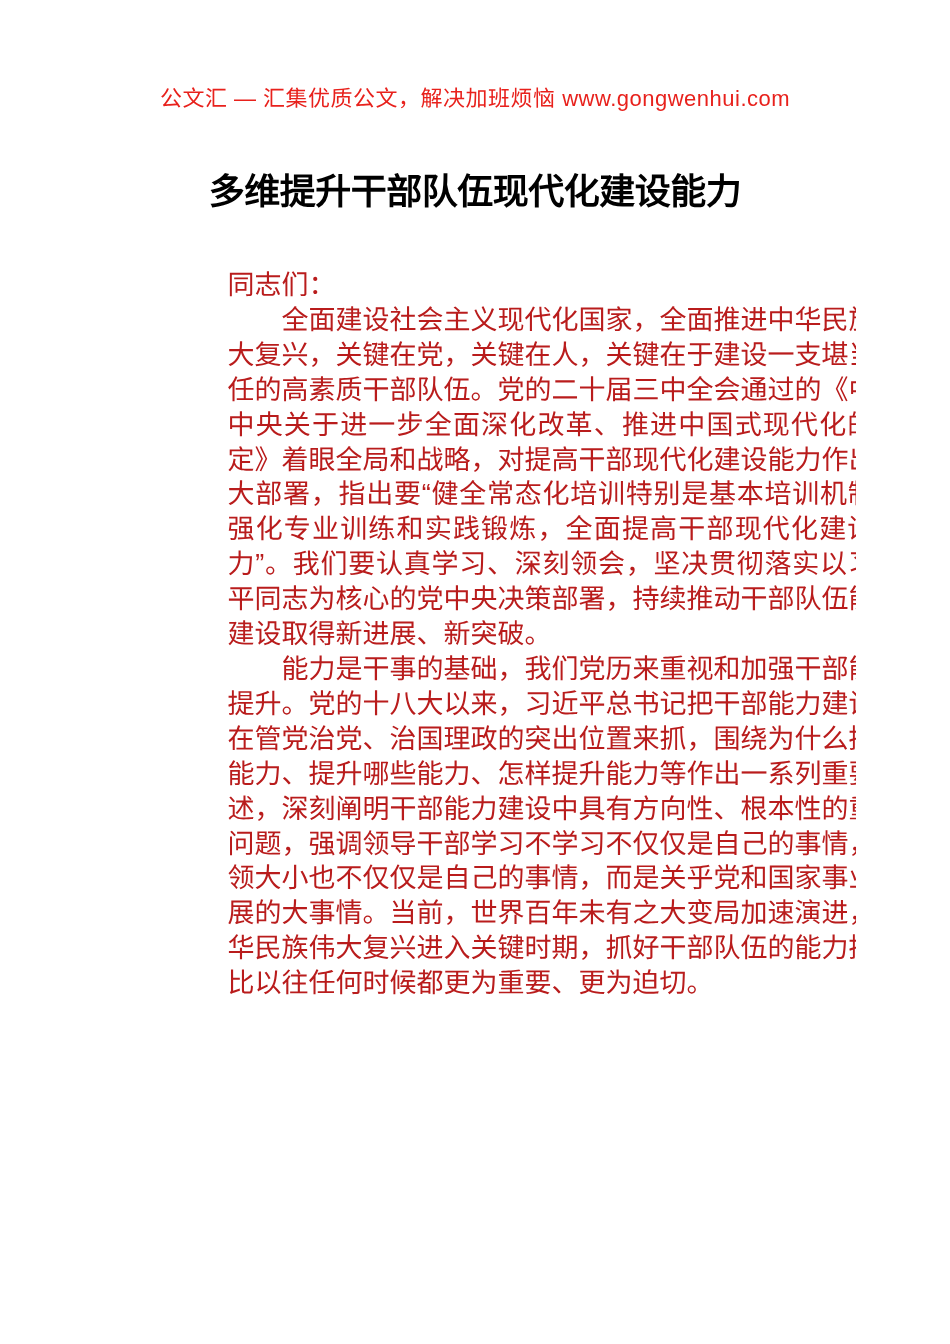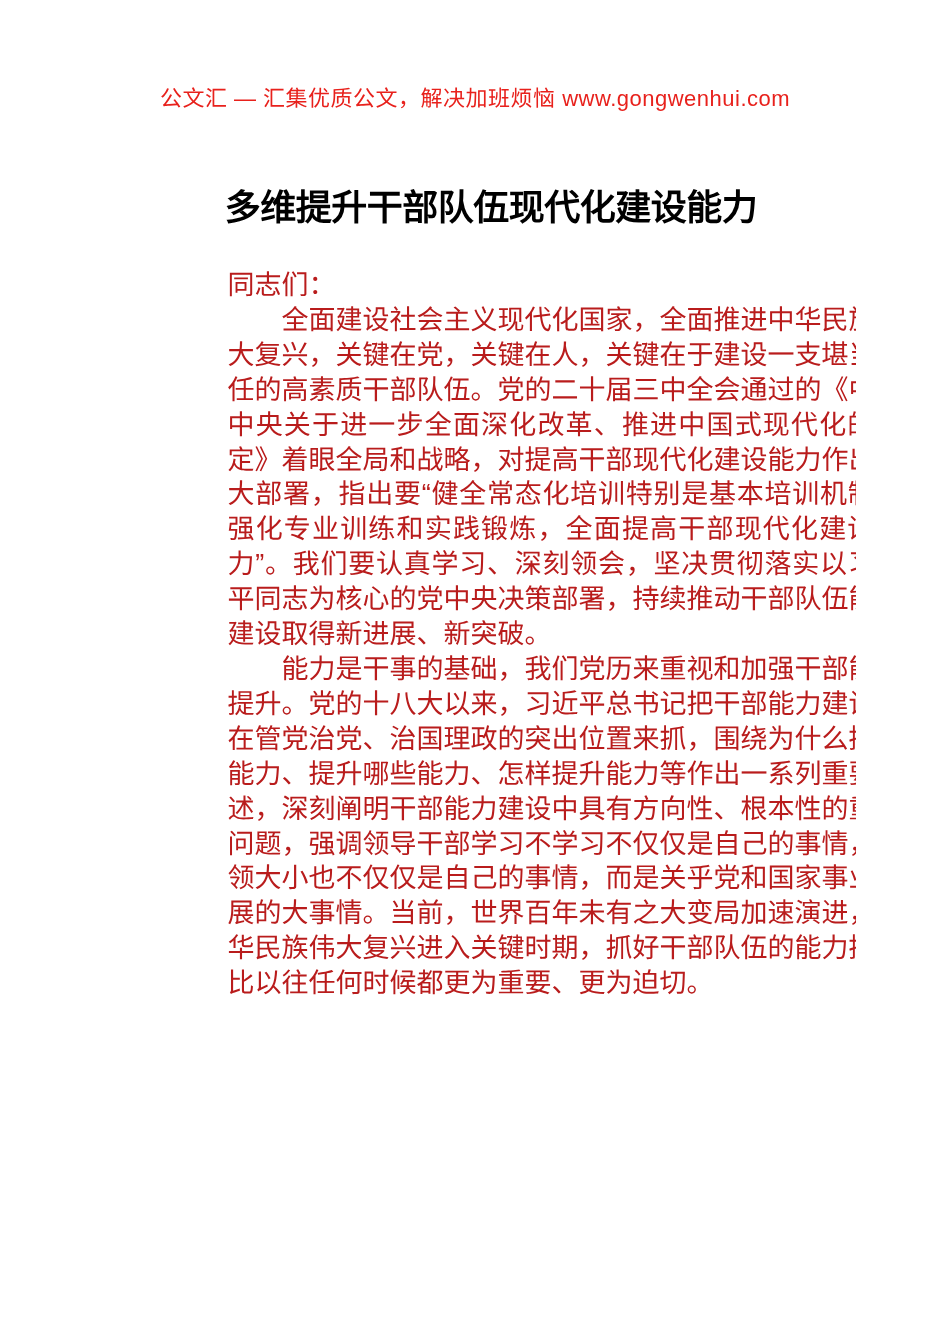--- a/index.html
+++ b/index.html
@@ -26,21 +26,21 @@
     font-size: 22px;
     line-height: 34px;
     letter-spacing: 0.5px;
     
   }
   .doc-title {
     position: absolute;
     top: 166px;
     left: 0;
     width: 100%;
-    margin: 16px;
+    margin: 0;
     text-align: center;
     font-size: 36px;
     font-weight: 700;
     letter-spacing: -0.5px;
     line-height: 52px;
     color: #000000;
   }
   .doc-body {
     position: absolute;
     top: 268px;

